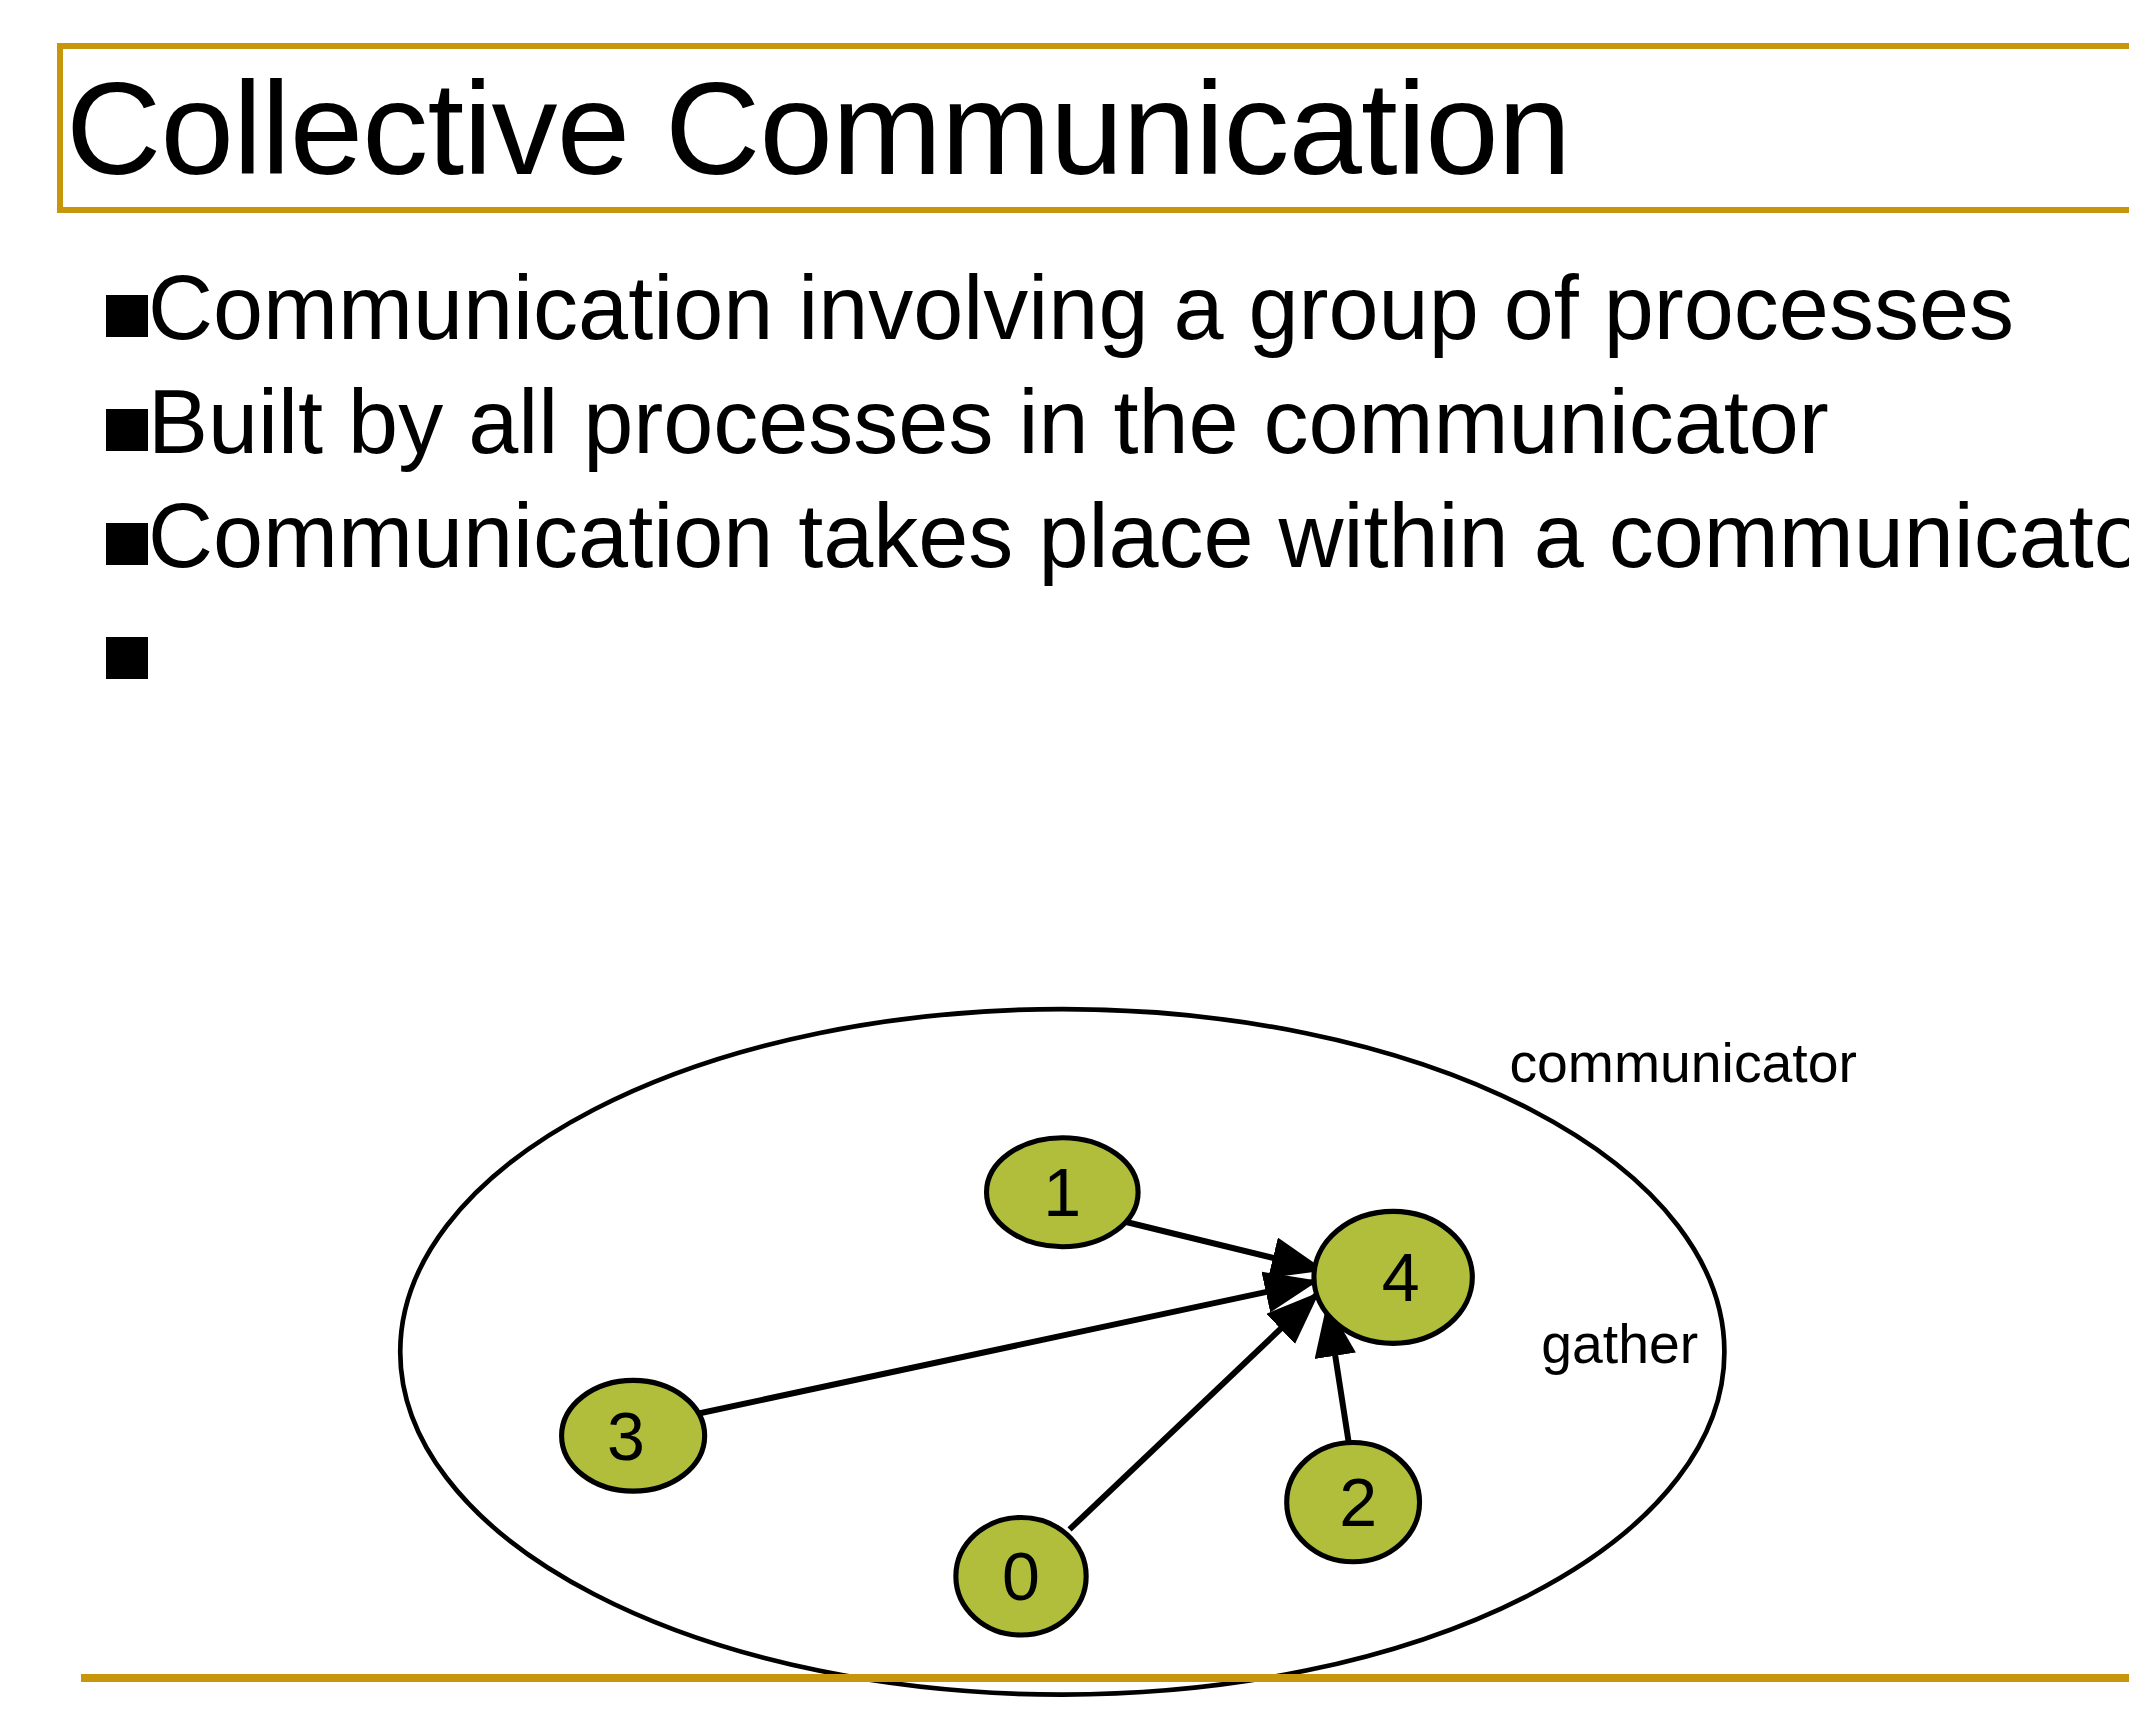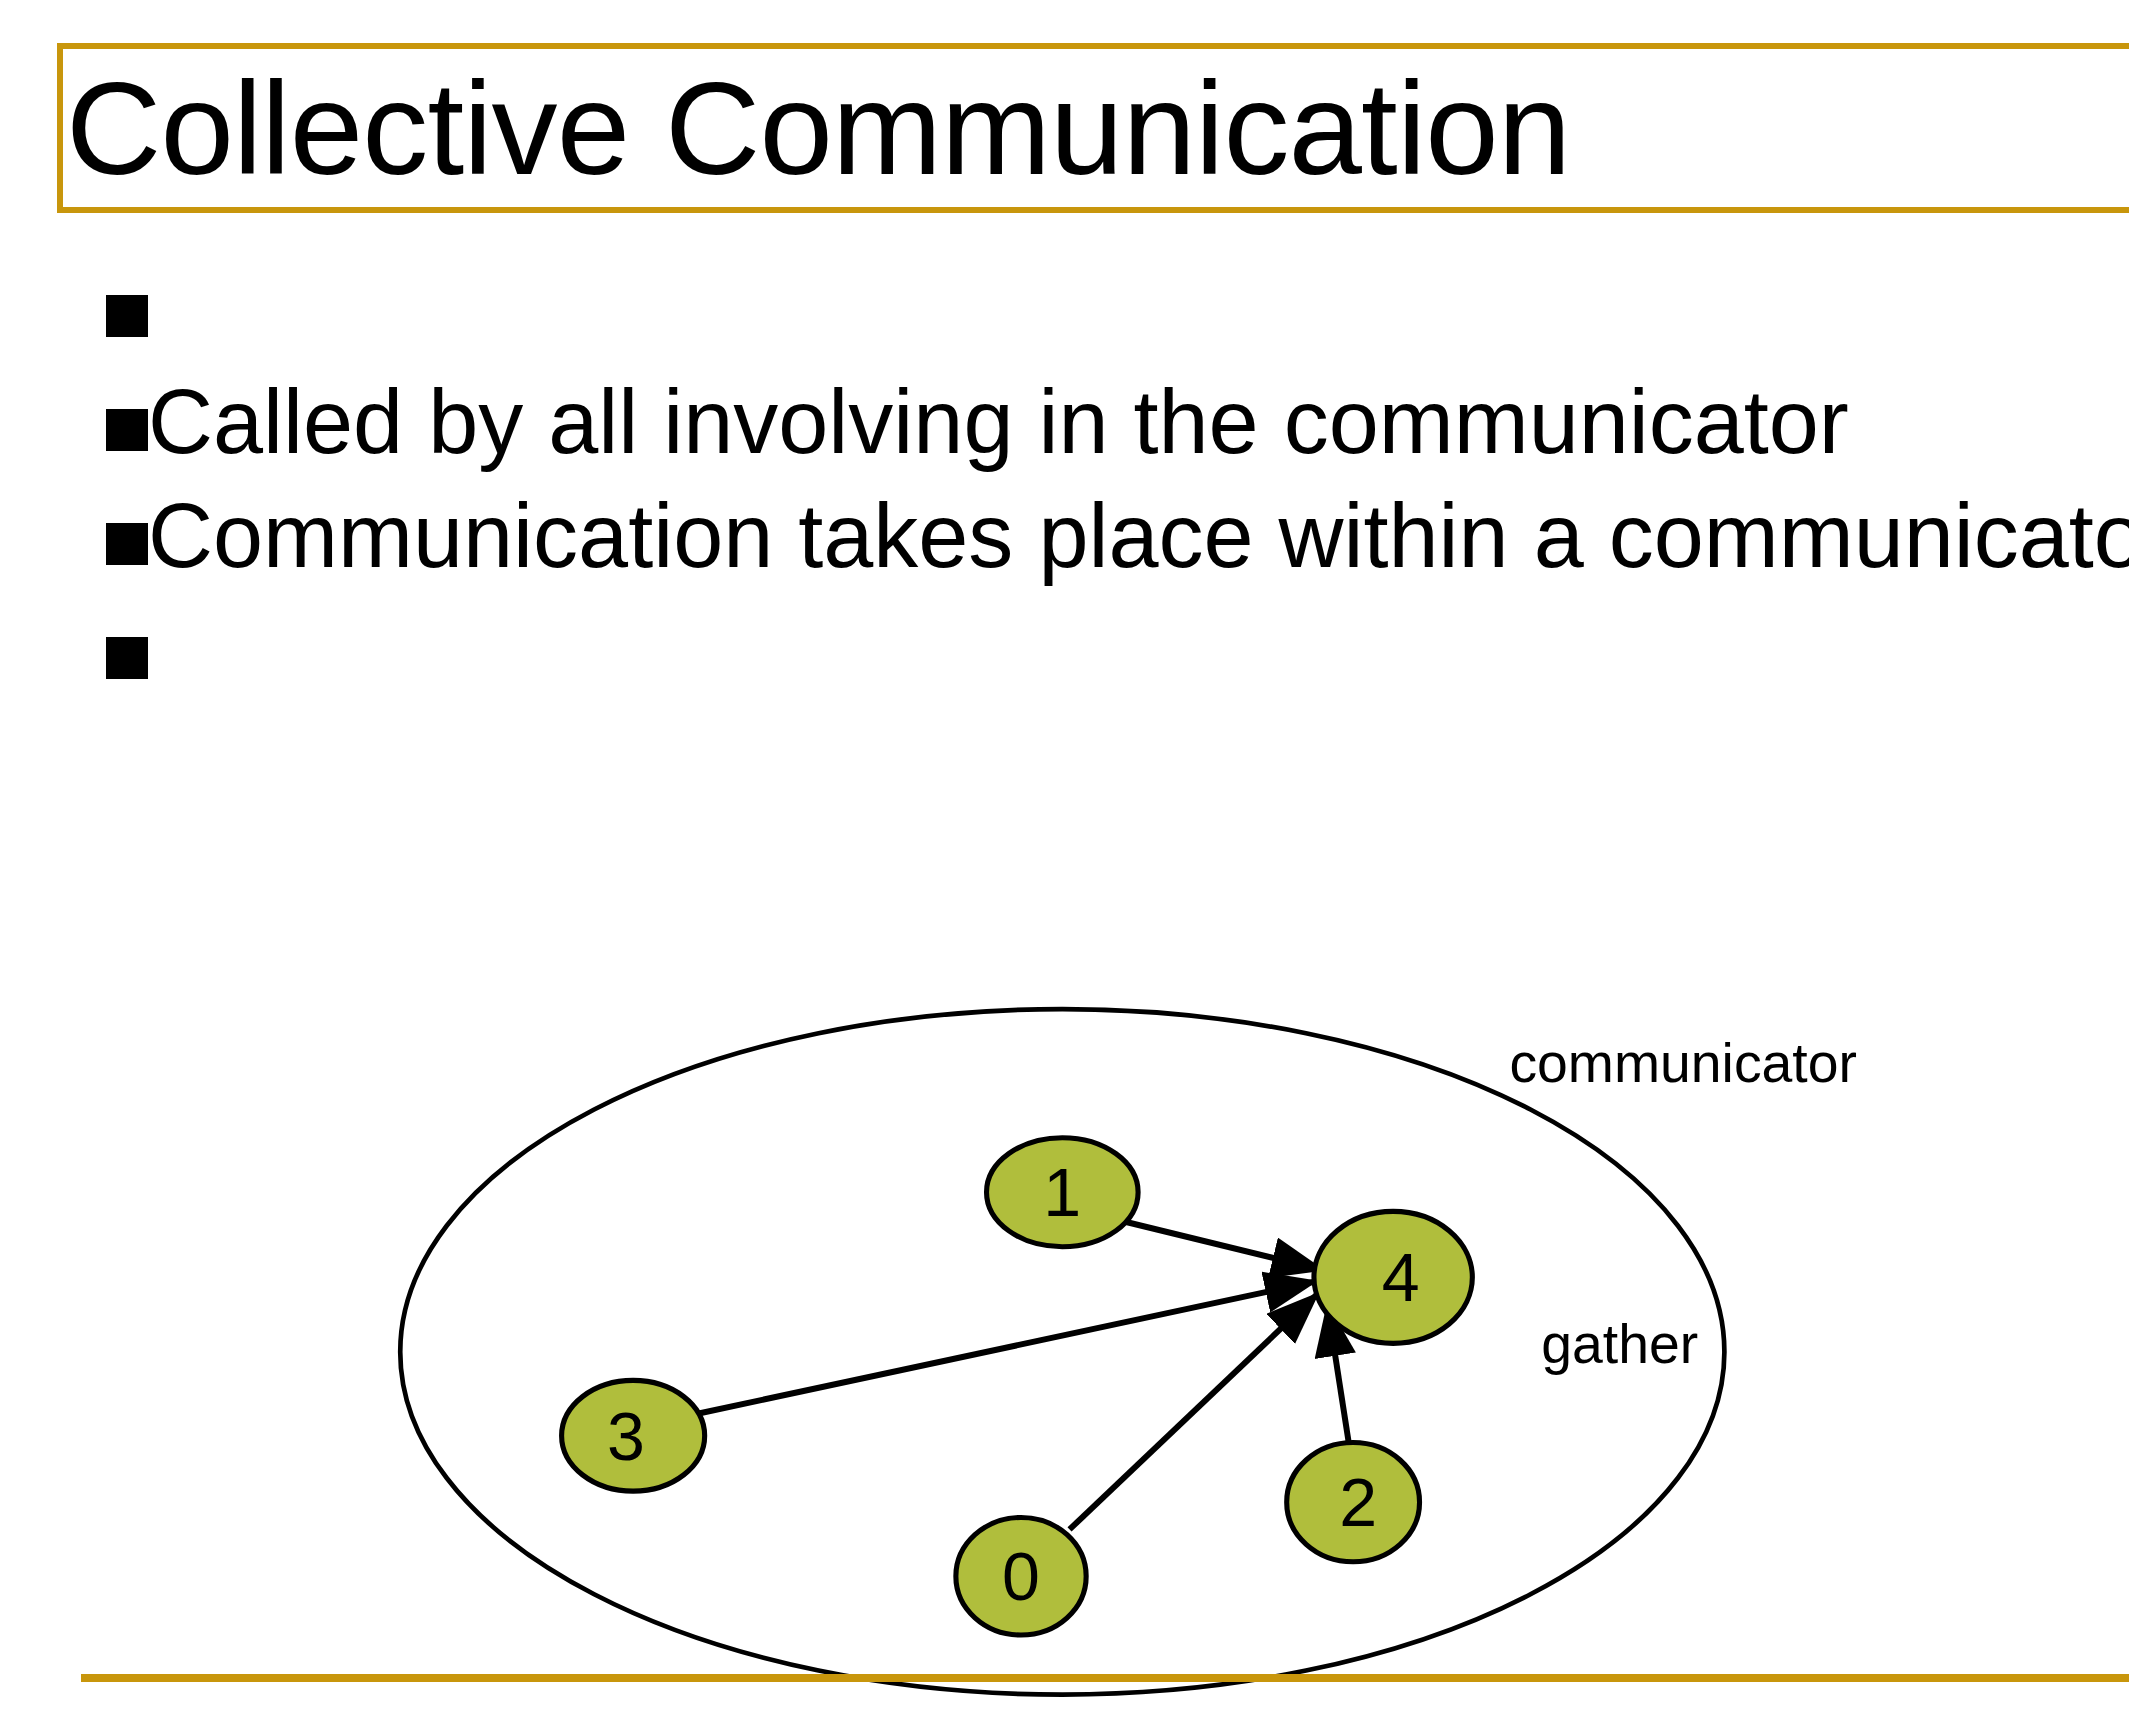--- a/index.html
+++ b/index.html
@@ -91,24 +91,24 @@
 </head>
 <body>
 
 <div id="slide">
 
   <div id="title-box"></div>
   <div id="title-text">Collective Communication</div>
 
   <div id="body">
     <div class="bullet-line">
-      <span class="bullet-marker"></span>
+      <span class="bullet-marker"></span><span class="bullet-text">Communication involving a group of processes</span>
     </div>
     <div class="bullet-line">
-      <span class="bullet-marker"></span><span class="bullet-text">Called by all involving in the communicator</span>
+      <span class="bullet-marker"></span><span class="bullet-text">Built by all processes in the communicator</span>
     </div>
     <div class="bullet-line wrapped">
       <span class="bullet-marker"></span><span class="bullet-text">Communication takes place within a communicator</span>
     </div>
     <div class="bullet-line">
       <span class="bullet-marker"></span>
     </div>
   </div>
 
   <svg id="diagram" viewBox="0 0 5726 4063">

